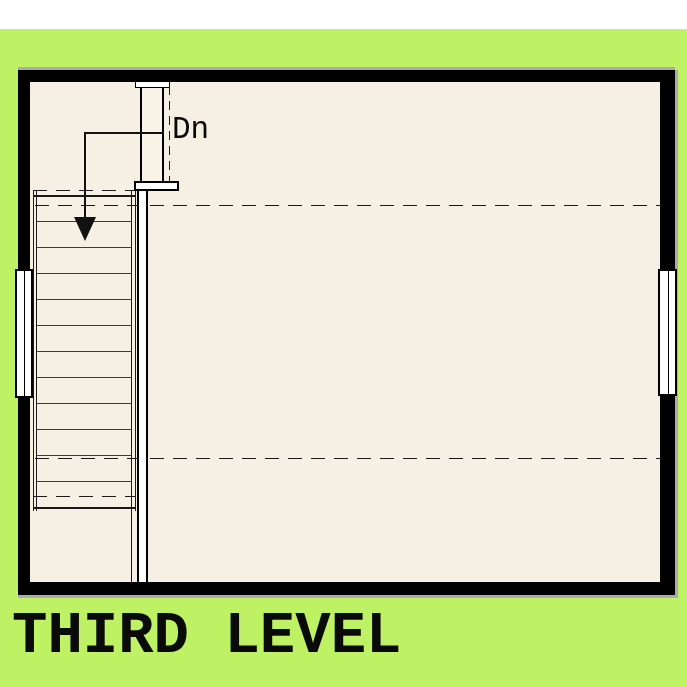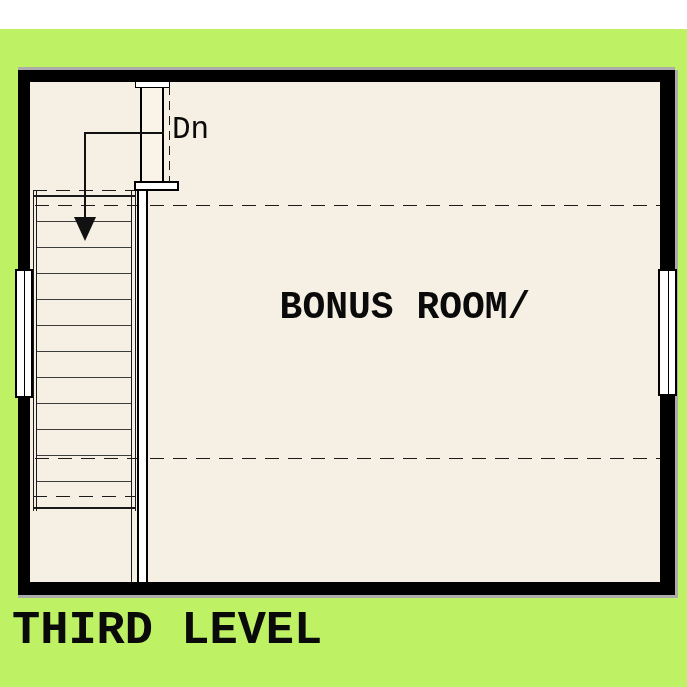--- a/index.html
+++ b/index.html
@@ -33,21 +33,21 @@
   .window{background:#FFFFFF;border:2px solid #000;box-sizing:border-box;}
   .window .mullion{position:absolute;top:0;bottom:0;left:50%;width:1px;background:#000;}
   
   .arrow-line{background:#111111;}
   #arrow-head{left:74px;top:188px;width:0;height:0;
       border-left:11px solid transparent;border-right:11px solid transparent;border-top:24px solid #111;}
   
   #dn-label{left:172px;top:85px;font-size:31px;color:#0A0A0A;line-height:1;}
   #room-label{left:150px;top:255px;width:510px;text-align:center;
       font-size:38px;font-weight:700;color:#0A0A0A;line-height:48px;letter-spacing:0px;}
-  #plan-title{left:12px;top:578px;font-size:47px;font-weight:700;color:#0A0A0A;line-height:1;letter-spacing:0px;}
+  #plan-title{left:12px;top:578px;font-size:59px;font-weight:700;color:#0A0A0A;line-height:1;letter-spacing:0px;}
 </style>
 </head>
 <body>
 
 <div id="canvas">
 
   <div class="abs shadow" style="left:18px;top:38px;width:657px;height:3px;"></div>
   <div class="abs shadow" style="left:675px;top:41px;width:3px;height:528px;"></div>
   <div class="abs shadow" style="left:18px;top:566px;width:660px;height:3px;"></div>
 
@@ -93,17 +93,16 @@
 
   <div class="abs window" style="left:15px;top:240px;width:18px;height:129px;">
     <div class="mullion"></div>
   </div>
   <div class="abs window" style="left:658px;top:240px;width:19px;height:127px;">
     <div class="mullion"></div>
   </div>
 
   <div class="abs" id="dn-label">Dn</div>
   <div class="abs" id="room-label">
-    <div>BONUS ROOM/</div>
   </div>
   <div class="abs" id="plan-title">THIRD LEVEL</div>
 
 </div>
 
 </body></html>

